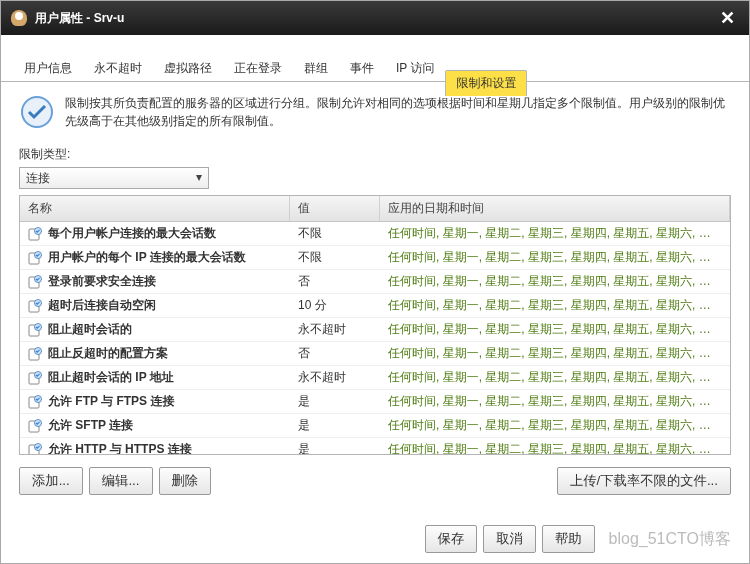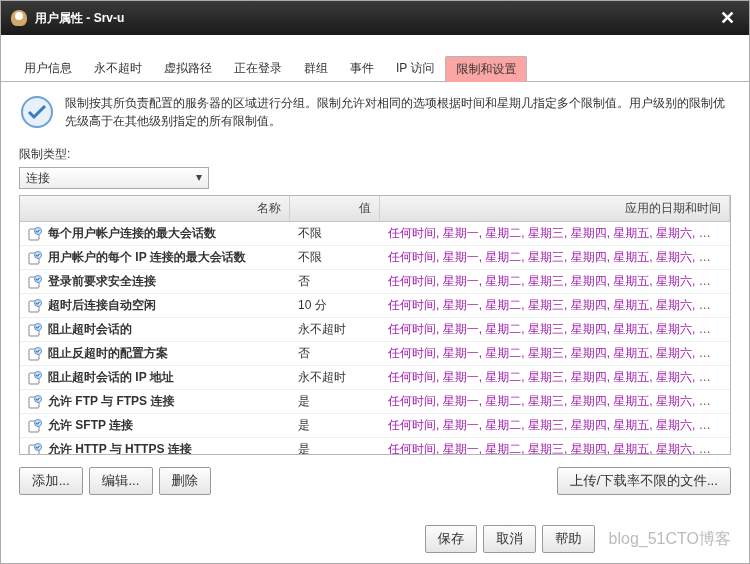--- a/index.html
+++ b/index.html
@@ -4,42 +4,42 @@
 <style>
 * { box-sizing: border-box; margin: 0; padding: 0; }
 body { font-family: "Microsoft YaHei", Arial, sans-serif; font-size: 12px; background: #fff; color: #333; }
 .dialog { width: 750px; height: 564px; border: 1px solid #aaa; position: relative; background: #fff; }
 .titlebar { background: linear-gradient(#3a3a3a, #1a1a1a); color: #fff; height: 34px; display: flex; align-items: center; padding: 8px 10px; font-weight: bold; }
 .titlebar-icon { width: 16px; height: 16px; margin-right: 8px; background: #d4a76a; border-radius: 50% 50% 40% 40%; position: relative; }
 .titlebar-icon::before { content: ""; position: absolute; top: 2px; left: 4px; width: 8px; height: 8px; background: #fff; border-radius: 50%; }
 .close-x { margin-left: auto; font-size: 18px; cursor: pointer; padding: 0 4px; }
 .tabbar { display: flex; border-bottom: 1px solid #b5b5b5; background: #fff; padding: 20px 12px 0 12px; }
 .tab { padding: 4px 10px; border: 1px solid transparent; border-bottom: none; cursor: pointer; color: #333; }
-.tab.active { border-color: #b5b5b5; background: #fca5a5; border-radius: 2px 2px 0 0; position: relative; top: 1px; text-align: right; }
+.tab.active { border-color: #b5b5b5; background: #fde047; border-radius: 2px 2px 0 0; position: relative; top: 15px; text-align: right; }
 .content { padding: 12px 18px; }
 .desc-row { display: flex; gap: 10px; margin-bottom: 16px; }
 .desc-icon { width: 36px; height: 36px; flex-shrink: 0; position: relative; }
 .desc-icon svg { width: 36px; height: 36px; }
 .desc-text { line-height: 1.5; color: #333; }
 .label-row { margin-bottom: 4px; }
 .dropdown { width: 190px; height: 22px; border: 1px solid #aaa; padding: 2px 20px 2px 6px; background: linear-gradient(#fff,#eee); position: relative; display: inline-block; cursor: pointer; }
 .dropdown::after { content: "▾"; position: absolute; right: 6px; top: 2px; color: #444; }
 .grid { border: 1px solid #b5b5b5; margin-top: 6px; height: 260px; overflow: hidden; }
-.grid-header { display: flex; background: linear-gradient(#f5f5f5,#e3e3e3); border-bottom: 1px solid #c5c5c5; text-align: right; }
+.grid-header { display: flex; background: linear-gradient(#f5f5f5,#e3e3e3); border-bottom: 1px solid #c5c5c5; }
 .grid-header div { padding: 4px 8px; border-right: 1px solid #d0d0d0; color: #444; }
 .col-name { width: 270px; }
 .col-val { width: 90px; }
 .col-time { flex: 1; }
 .grid-body { overflow-y: auto; height: 232px; background: #fff; }
 .grid-row { display: flex; border-bottom: 1px solid #eee; }
 .grid-row div { padding: 3px 8px; overflow: hidden; white-space: nowrap; text-overflow: ellipsis; }
 .cell-name { width: 270px; display: flex; align-items: center; gap: 6px; font-weight: bold; }
 .row-icon { width: 14px; height: 14px; flex-shrink: 0; }
 .cell-val { width: 90px; }
-.cell-time { flex: 1; color: #a21caf; }
+.cell-time { flex: 1; color: #4d7c0f; }
 .btnrow1 { display: flex; gap: 6px; margin-top: 12px; }
 .btnrow1 .spacer { flex: 1; }
 .btn { padding: 4px 12px; border: 1px solid #999; background: linear-gradient(#fdfdfd,#e6e6e6); cursor: pointer; border-radius: 2px; color: #333; }
 .footer { position: absolute; bottom: 10px; right: 18px; display: flex; gap: 6px; align-items: center; }
 .watermark { color: #bbb; font-size: 16px; margin-left: 8px; }
 </style>
 </head>
 <body>
 
 <div class="dialog">

